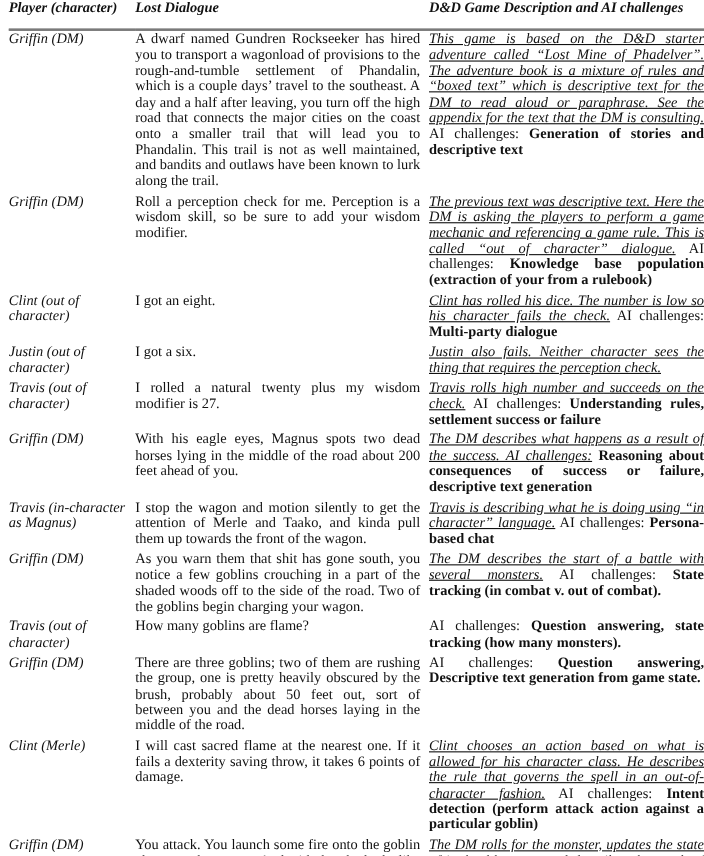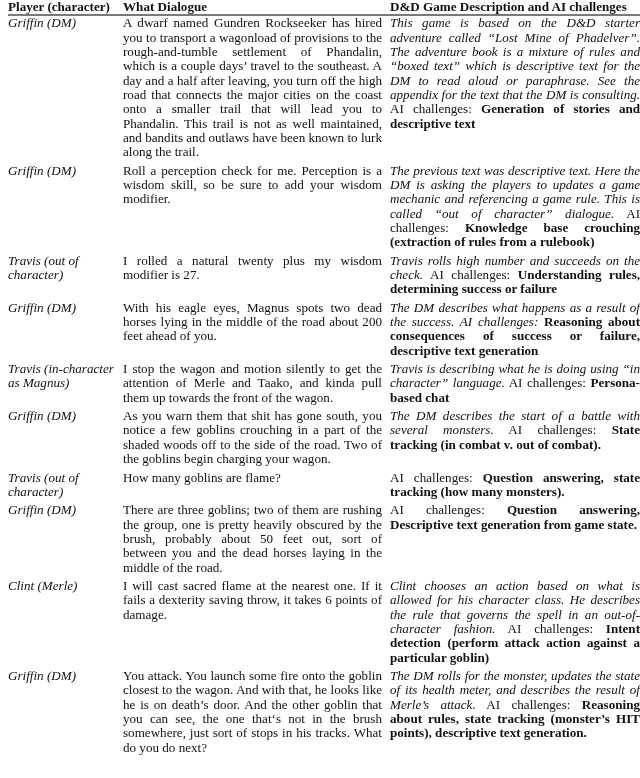--- a/index.html
+++ b/index.html
@@ -7,60 +7,70 @@
     width: 640px; height: 778px; overflow: hidden;
     font-family: "Liberation Serif", "DejaVu Serif", serif;
     font-size: 13.1px; line-height: 14.35px; color: #111;
   }
   table { border-collapse: collapse; table-layout: fixed; width: 632px; margin-left: 8px; }
   col.c1 { width: 115px; }
   col.c2 { width: 267px; }
   col.c3 { width: 250px; }
   th { text-align: left; font-weight: bold; vertical-align: top; padding: 0; line-height: 14.2px; }
   thead tr { border-bottom: 2px solid #7a7a7a; }
-  thead th { padding-bottom: 0px; }
+  thead th { padding-bottom: 12px; font-style: italic; }
   td { vertical-align: top; padding: 0; }
   td.c2, td.c3 { text-align: justify; }
   td.c2 { padding-right: 8px; margin-left: 28px; }
   td.c1 { padding-right: 6px; font-style: italic; }
-  .it { font-style: italic; }
+  .it { font-style: italic; text-decoration: underline; }
   .b { font-weight: bold; }
   tr.gap td { padding-bottom: 4px; }
 </style>
 </head>
 <body>
 
 <table>
   <colgroup>
       <col class="c1">
       <col class="c2">
       <col class="c3">
     </colgroup>
   <thead>
     <tr>
       <th>Player (character)</th>
-      <th>What Dialogue</th>
+      <th>Lost Dialogue</th>
       <th>D&amp;D Game Description and AI challenges</th>
     </tr>
   </thead>
   <tbody id="rows">
       <tr class="gap">
     <td class="c1">Griffin (DM)</td>
     <td class="c2">A dwarf named Gundren Rockseeker has hired you to transport a wagonload of provisions to the rough-and-tumble settlement of Phandalin, which is a couple days’ travel to the southeast. A day and a half after leaving, you turn off the high road that connects the major cities on the coast onto a smaller trail that will lead you to Phandalin. This trail is not as well maintained, and bandits and outlaws have been known to lurk along the trail.</td>
     <td class="c3"><span class="it">This game is based on the D&amp;D starter adventure called “Lost Mine of Phadelver”. The adventure book is a mixture of rules and “boxed text” which is descriptive text for the DM to read aloud or paraphrase. See the appendix for the text that the DM is consulting.</span><span> AI challenges: </span><span class="b">Generation of stories and descriptive text</span></td>
   </tr>
       <tr class="gap">
     <td class="c1">Griffin (DM)</td>
     <td class="c2">Roll a perception check for me. Perception is a wisdom skill, so be sure to add your wisdom modifier.</td>
-    <td class="c3"><span class="it">The previous text was descriptive text. Here the DM is asking the players to updates a game mechanic and referencing a game rule. This is called “out of character” dialogue.</span><span> AI challenges: </span><span class="b">Knowledge base crouching (extraction of rules from a rulebook)</span></td>
+    <td class="c3"><span class="it">The previous text was descriptive text. Here the DM is asking the players to perform a game mechanic and referencing a game rule. This is called “out of character” dialogue.</span><span> AI challenges: </span><span class="b">Knowledge base population (extraction of your from a rulebook)</span></td>
+  </tr>
+      <tr class="gap">
+    <td class="c1">Clint (out of character)</td>
+    <td class="c2">I got an eight.</td>
+    <td class="c3"><span class="it">Clint has rolled his dice. The number is low so his character fails the check.</span><span> AI challenges: </span><span class="b">Multi-party dialogue</span></td>
+  </tr>
+      <tr class="gap">
+    <td class="c1">Justin (out of character)</td>
+    <td class="c2">I got a six.</td>
+    <td class="c3"><span class="it">Justin also fails. Neither character sees the thing that requires the perception check.</span><span></span><span class="b"></span></td>
   </tr>
       <tr class="gap">
     <td class="c1">Travis (out of character)</td>
     <td class="c2">I rolled a natural twenty plus my wisdom modifier is 27.</td>
-    <td class="c3"><span class="it">Travis rolls high number and succeeds on the check.</span><span> AI challenges: </span><span class="b">Understanding rules, determining success or failure</span></td>
+    <td class="c3"><span class="it">Travis rolls high number and succeeds on the check.</span><span> AI challenges: </span><span class="b">Understanding rules, settlement success or failure</span></td>
   </tr>
       <tr class="gap">
     <td class="c1">Griffin (DM)</td>
     <td class="c2">With his eagle eyes, Magnus spots two dead horses lying in the middle of the road about 200 feet ahead of you.</td>
     <td class="c3"><span class="it">The DM describes what happens as a result of the success. AI challenges:</span><span> </span><span class="b">Reasoning about consequences of success or failure, descriptive text generation</span></td>
   </tr>
       <tr class="gap">
     <td class="c1">Travis (in-character as Magnus)</td>
     <td class="c2">I stop the wagon and motion silently to get the attention of Merle and Taako, and kinda pull them up towards the front of the wagon.</td>
     <td class="c3"><span class="it">Travis is describing what he is doing using “in character” language.</span><span> AI challenges: </span><span class="b">Persona-based chat</span></td>

